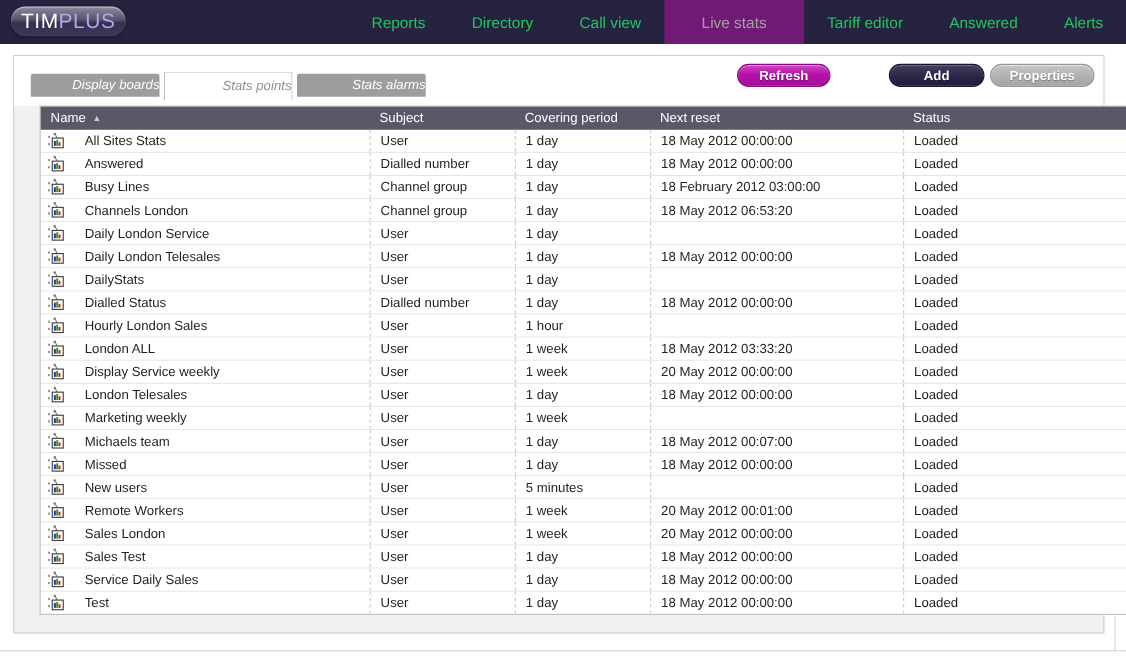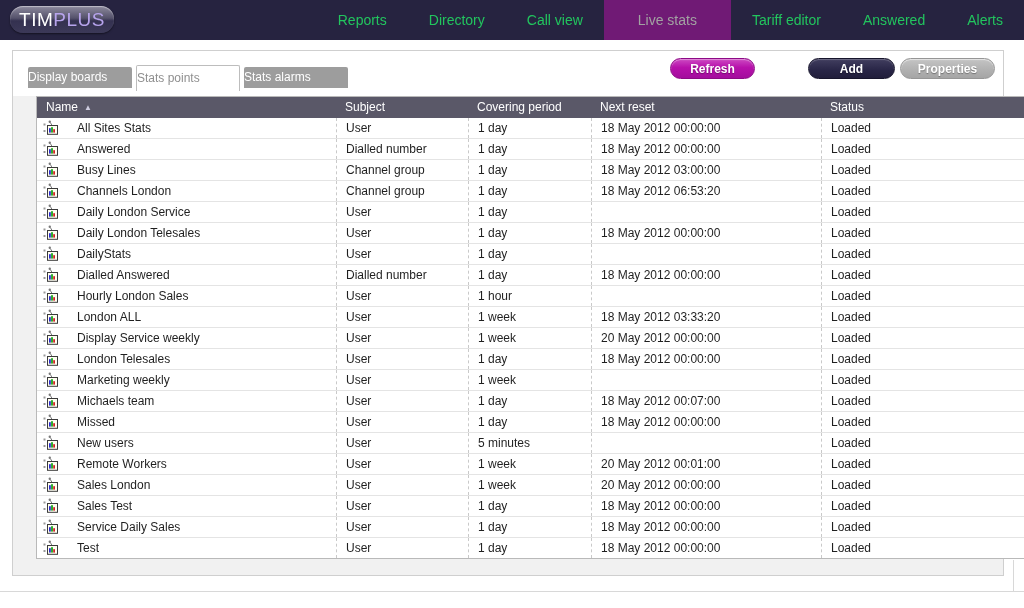--- a/index.html
+++ b/index.html
@@ -22,23 +22,23 @@
               font-size:14px; cursor:pointer; white-space:nowrap; }
   .nav-item.active { background:#701a75; color:#a2a2a2; padding:0 34px; }
 
   
   .panel { position:absolute; left:12px; top:50px; width:992px; height:526px;
            background:#f1f1f1; border:1px solid #cfcfcf; }
   .panel-top { position:absolute; top:0; left:0; right:0; height:45px; background:#ffffff; }
 
   
   .tabs { position:absolute; left:15px; top:14px; display:flex; align-items:flex-end; }
-  .tab { width:104px; height:21px; line-height:21px; text-align:left;
+  .tab { width:117px; height:21px; line-height:21px; text-align:right;
          background:#9d9d9d; color:#ffffff; font-size:12px; margin-right:4px;
-         cursor:pointer; border-radius:2px 2px 0 0; }
+         cursor:pointer; border-radius:2px 2px 0 0;font-style:italic; }
   .tab.active { background:#ffffff; color:#8f8f8f; height:26px; line-height:24px;
                 border:1px solid #bdbdbd; border-bottom:none; margin-bottom:-3px; z-index:3; }
 
   
   .btn { position:absolute; top:7px; height:21px; border-radius:11px; color:#fff;
          font-weight:bold; font-size:12px; font-family:inherit; cursor:pointer;
          text-shadow:0 1px 1px rgba(0,0,0,.35); }
   .btn-refresh   { left:657px; width:85px; background:linear-gradient(#cc49c2 0%, #b711ab 45%, #a30d9d 100%);
                    border:1px solid #8d0a86; box-shadow:inset 0 1px 1px rgba(255,255,255,.4); }
   .btn-add       { left:795px; width:87px; background:linear-gradient(#413e5f 0%, #282546 60%, #211e3b 100%);
@@ -186,21 +186,21 @@
           <rect x="4.5" y="5.5" width="10" height="8.8" fill="#fffef2" stroke="#3a3a3a" stroke-width="1"></rect>
           <rect x="6" y="8.2" width="1.8" height="4.4" fill="#2b2bd0"></rect>
           <rect x="8.1" y="7.2" width="1.8" height="5.4" fill="#17a517"></rect>
           <rect x="10.2" y="9.2" width="1.8" height="3.4" fill="#d42222"></rect>
         </svg>
       </span>
       <span class="cell-text">Busy Lines</span>
     </div>
     <div class="td">Channel group</div>
     <div class="td">1 day</div>
-    <div class="td">18 May 2012 03:00:00</div>
+    <div class="td">18 February 2012 03:00:00</div>
     <div class="td">Loaded</div>
   </div>
 
   <div class="tr">
     <div class="td td-name">
       <span class="row-icon">
         <svg width="16" height="16" viewBox="0 0 16 16" xmlns="http://www.w3.org/2000/svg">
           <rect x="0.5" y="3.5" width="2" height="2" fill="#9a9a9a"></rect>
           <rect x="0.5" y="10" width="2" height="2" fill="#9a9a9a"></rect>
           <circle cx="6.8" cy="1.8" r="1.2" fill="#7a7a7a"></circle>
@@ -292,21 +292,21 @@
           <rect x="0.5" y="3.5" width="2" height="2" fill="#9a9a9a"></rect>
           <rect x="0.5" y="10" width="2" height="2" fill="#9a9a9a"></rect>
           <circle cx="6.8" cy="1.8" r="1.2" fill="#7a7a7a"></circle>
           <line x1="7.4" y1="2.6" x2="9" y2="5.4" stroke="#7a7a7a" stroke-width="1"></line>
           <rect x="4.5" y="5.5" width="10" height="8.8" fill="#fffef2" stroke="#3a3a3a" stroke-width="1"></rect>
           <rect x="6" y="8.2" width="1.8" height="4.4" fill="#2b2bd0"></rect>
           <rect x="8.1" y="7.2" width="1.8" height="5.4" fill="#17a517"></rect>
           <rect x="10.2" y="9.2" width="1.8" height="3.4" fill="#d42222"></rect>
         </svg>
       </span>
-      <span class="cell-text">Dialled Answered</span>
+      <span class="cell-text">Dialled Status</span>
     </div>
     <div class="td">Dialled number</div>
     <div class="td">1 day</div>
     <div class="td">18 May 2012 00:00:00</div>
     <div class="td">Loaded</div>
   </div>
 
   <div class="tr">
     <div class="td td-name">
       <span class="row-icon">

